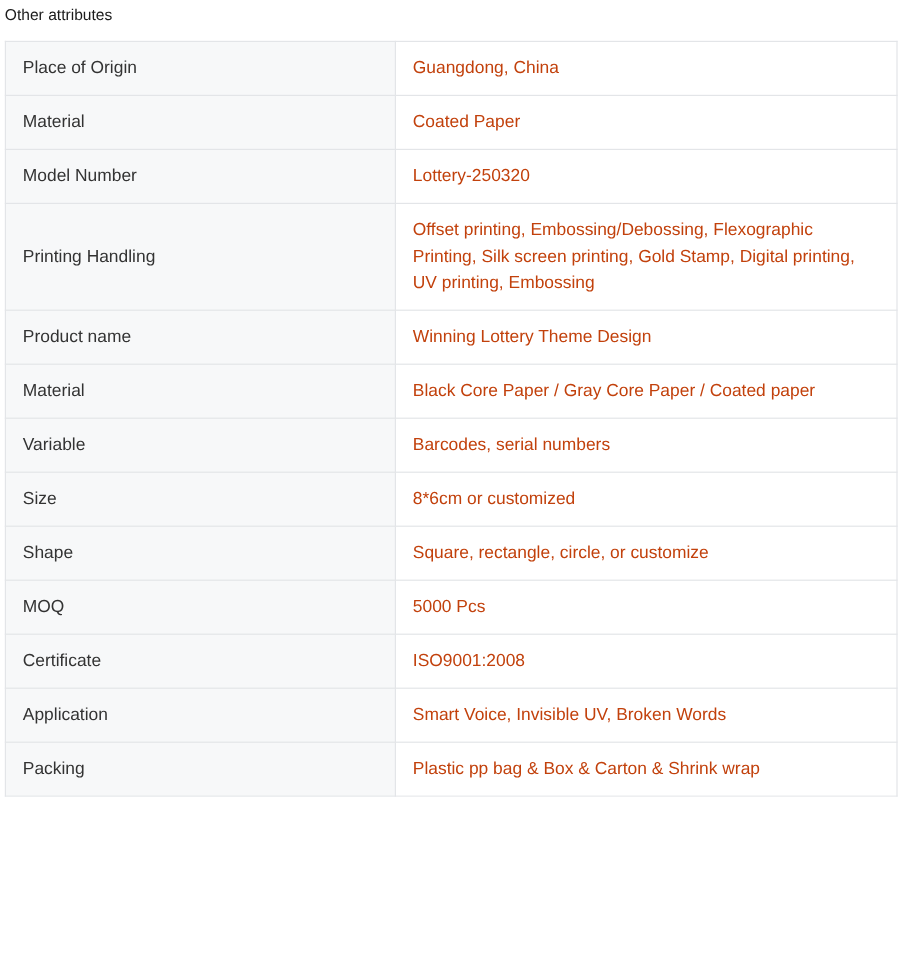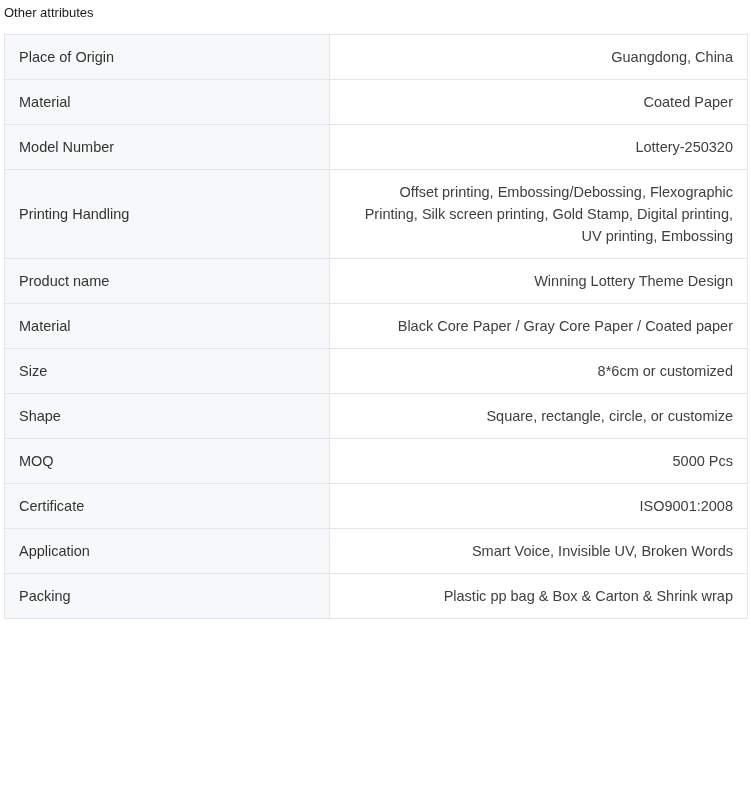--- a/index.html
+++ b/index.html
@@ -43,23 +43,22 @@
     padding: 11px 14px 11px 14px;
     box-sizing: border-box;
   }
   td.attr-key {
     width: 325px;
     background: #f7f8f9;
     color: #333333;
   }
   td.attr-val {
     background: #ffffff;
-    color: #404040;
+    color: #c2410c;
     width: 418px;
-    text-align: right;
   }
   td.tall {
     padding-top: 12px;
     padding-bottom: 12px;
   }
 </style>
 </head>
 <body>
 
 <div class="page">
@@ -86,20 +85,24 @@
       </tr>
       <tr>
         <td class="attr-key">Product name</td>
         <td class="attr-val">Winning Lottery Theme Design</td>
       </tr>
       <tr>
         <td class="attr-key">Material</td>
         <td class="attr-val">Black Core Paper / Gray Core Paper / Coated paper</td>
       </tr>
       <tr>
+        <td class="attr-key">Variable</td>
+        <td class="attr-val">Barcodes, serial numbers</td>
+      </tr>
+      <tr>
         <td class="attr-key">Size</td>
         <td class="attr-val">8*6cm or customized</td>
       </tr>
       <tr>
         <td class="attr-key">Shape</td>
         <td class="attr-val">Square, rectangle, circle, or customize</td>
       </tr>
       <tr>
         <td class="attr-key">MOQ</td>
         <td class="attr-val">5000 Pcs</td>

